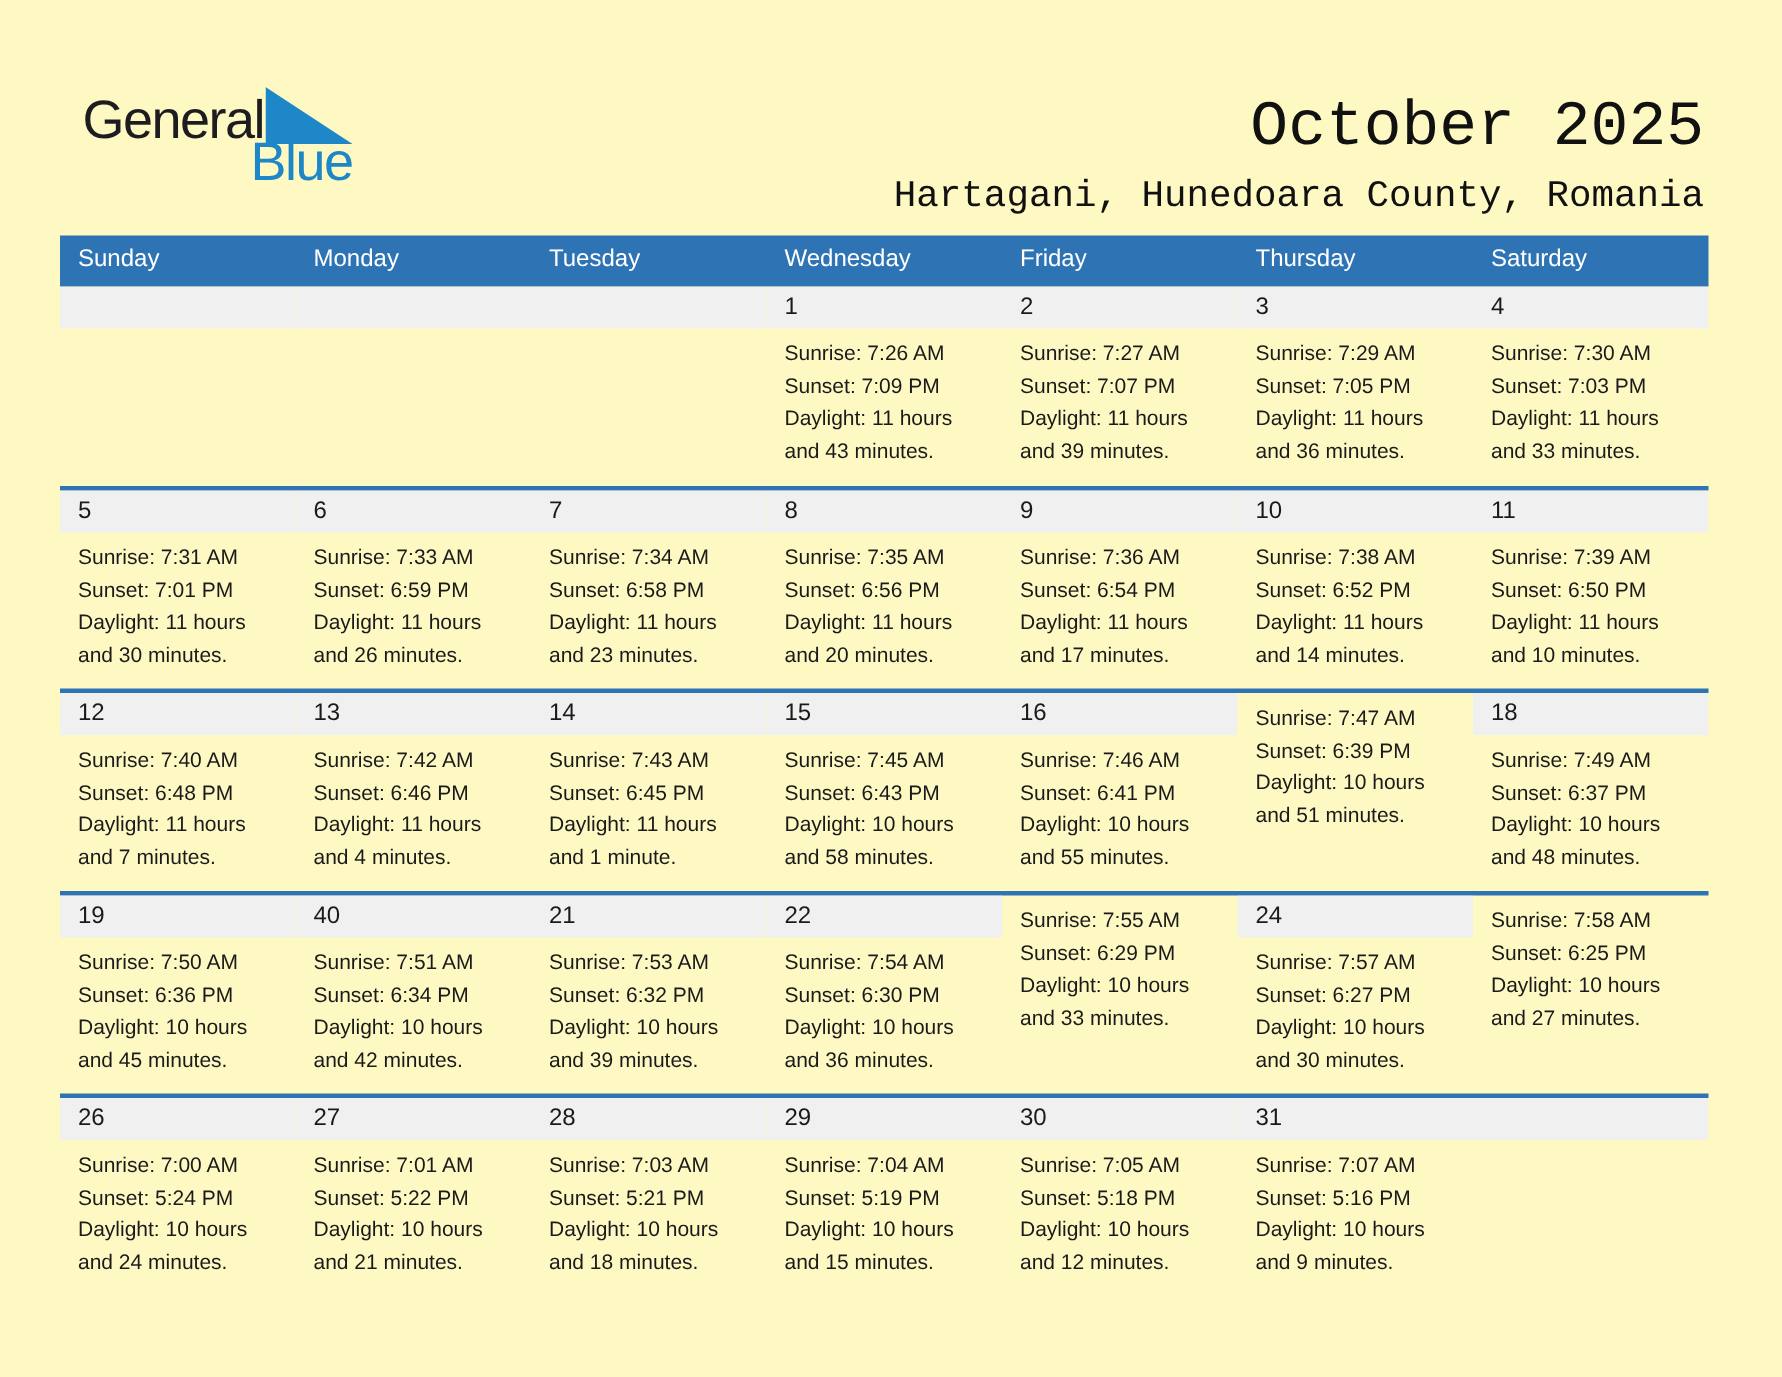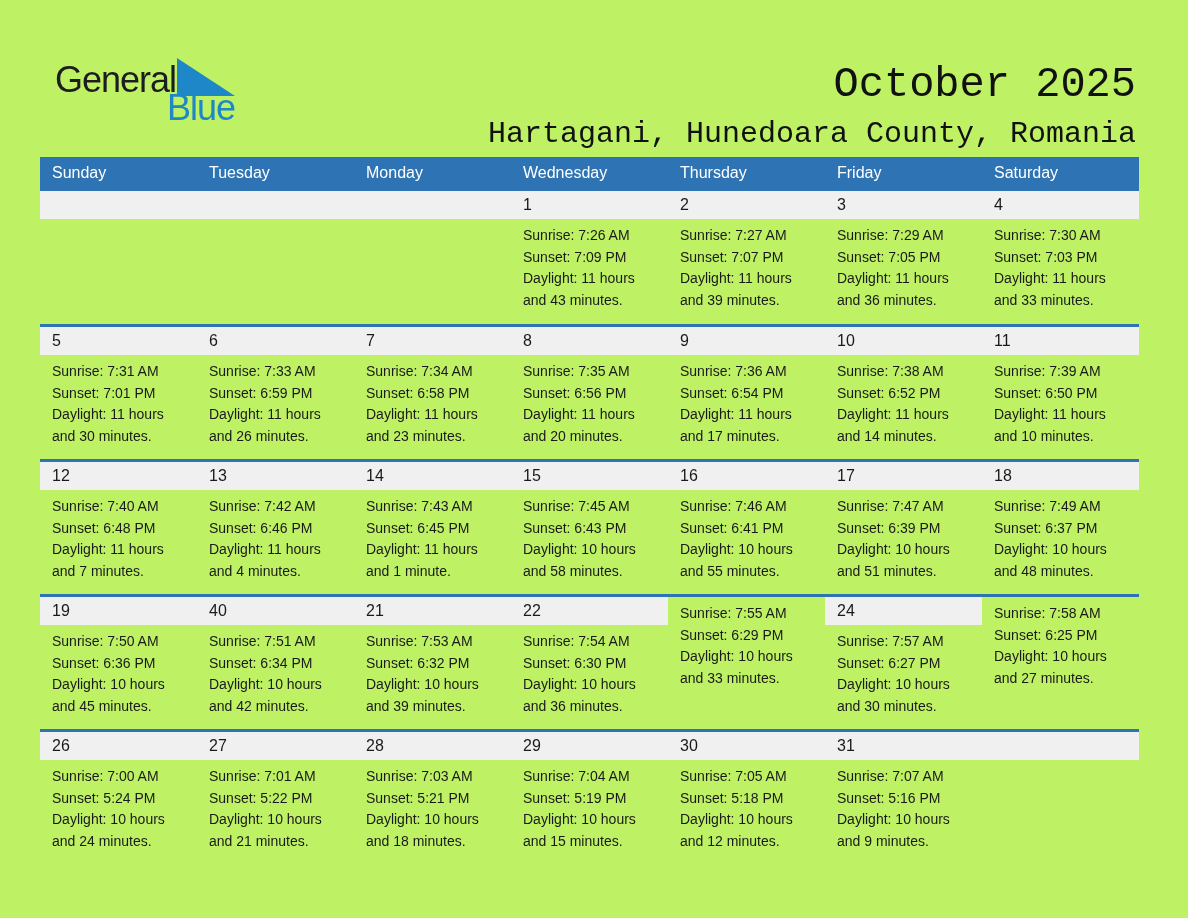--- a/index.html
+++ b/index.html
@@ -1,29 +1,29 @@
 <!DOCTYPE html>
 <html style="--accent: #2E74B5; --logo-blue: #1E87C8; --strip: #F0F0F0;"><head>
 <meta charset="utf-8">
 <style>
   * { margin:0; padding:0; box-sizing:border-box; }
   html,body { background:#ffffff; }
   .page {
-    position:relative; width:1188px; height:918px; background:#bef264;
+    position:relative; width:1188px; height:918px; background:#fef9c3;
     font-family:"Liberation Sans", sans-serif; color:#1a1a1a; overflow:hidden;
   }
   
   .logo { position:absolute; left:55px; top:58px; }
   .logo-line1 { display:flex; align-items:flex-end; }
   .logo-general { font-size:36px; letter-spacing:-1px; color:#1d1d1f; line-height:1; }
   .logo-tri { margin-left:1px; margin-bottom:2px; display:block; }
   .logo-blue { font-size:36px; letter-spacing:-1px; color:var(--logo-blue); line-height:1; margin-left:76px; margin-top:-8px;text-align:right; }
   .titles { position:absolute; right:52px; top:62px; text-align:right;font-family:Liberation Mono, monospace; }
   .month-title { font-size:42px; color:#111111; line-height:1.1; }
-  .location-title { font-size:30px; color:#111111; line-height:1.2; margin-top:8px; }
+  .location-title { font-size:25px; color:#111111; line-height:1.2; margin-top:8px; }
   
   .calendar { position:absolute; left:40px; top:157px; width:1099px; }
   .weekday-row { display:flex; background:var(--accent); height:34px; }
   .wd {
     flex:1 1 0; color:#ffffff; font-size:16px; line-height:31px;
     padding-left:12px; overflow:hidden; white-space:nowrap;
   }
   .week { display:flex; height:135px; border-top:3px solid var(--accent); }
   .week:first-child { height:133px; border-top:none; }
   .cell { flex:1 1 0; overflow:hidden; }
@@ -49,25 +49,25 @@
   </div>
 
   <div class="titles">
     <div class="month-title">October 2025</div>
     <div class="location-title">Hartagani, Hunedoara County, Romania</div>
   </div>
 
   <div class="calendar">
     <div class="weekday-row" id="weekday-row">
         <div class="wd">Sunday</div>
+        <div class="wd">Monday</div>
         <div class="wd">Tuesday</div>
-        <div class="wd">Monday</div>
         <div class="wd">Wednesday</div>
+        <div class="wd">Friday</div>
         <div class="wd">Thursday</div>
-        <div class="wd">Friday</div>
         <div class="wd">Saturday</div>
       </div>
     <div id="weeks">
         <div class="week">
           <div class="cell">
             <div class="num"></div>
             <div class="cellbody"></div>
           </div>
           <div class="cell">
             <div class="num"></div>
@@ -219,21 +219,20 @@
           <div class="cell">
             <div class="num">16</div>
             <div class="cellbody">
               <div class="line">Sunrise: 7:46 AM</div>
               <div class="line">Sunset: 6:41 PM</div>
               <div class="line">Daylight: 10 hours</div>
               <div class="line">and 55 minutes.</div>
             </div>
           </div>
           <div class="cell">
-            <div class="num">17</div>
             <div class="cellbody">
               <div class="line">Sunrise: 7:47 AM</div>
               <div class="line">Sunset: 6:39 PM</div>
               <div class="line">Daylight: 10 hours</div>
               <div class="line">and 51 minutes.</div>
             </div>
           </div>
           <div class="cell">
             <div class="num">18</div>
             <div class="cellbody">

